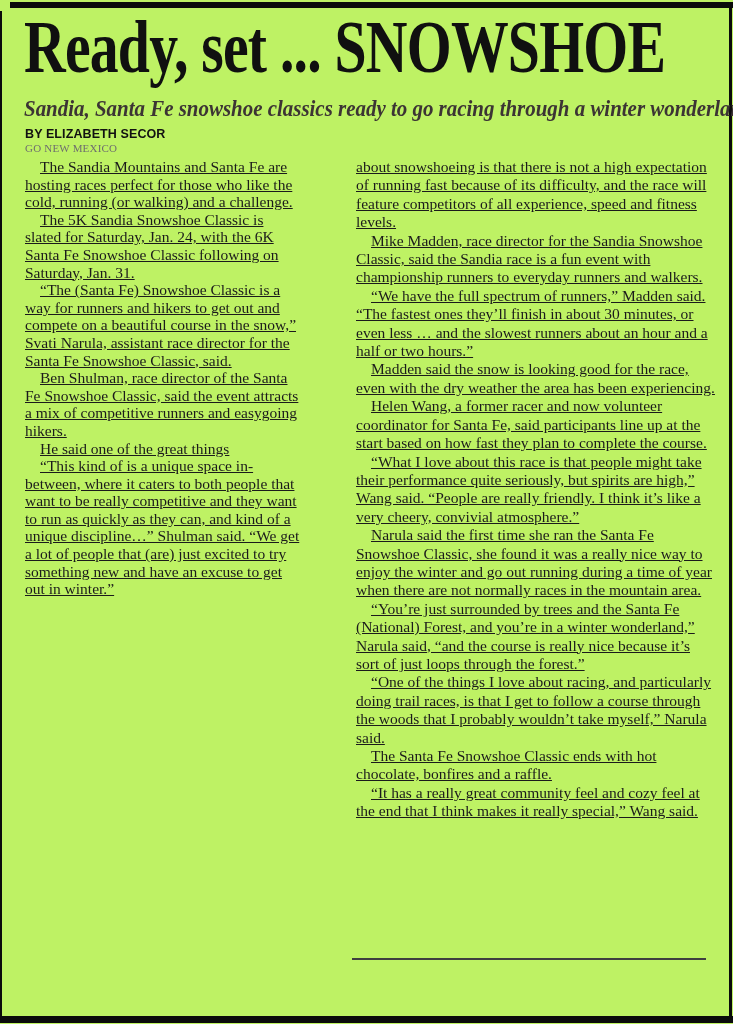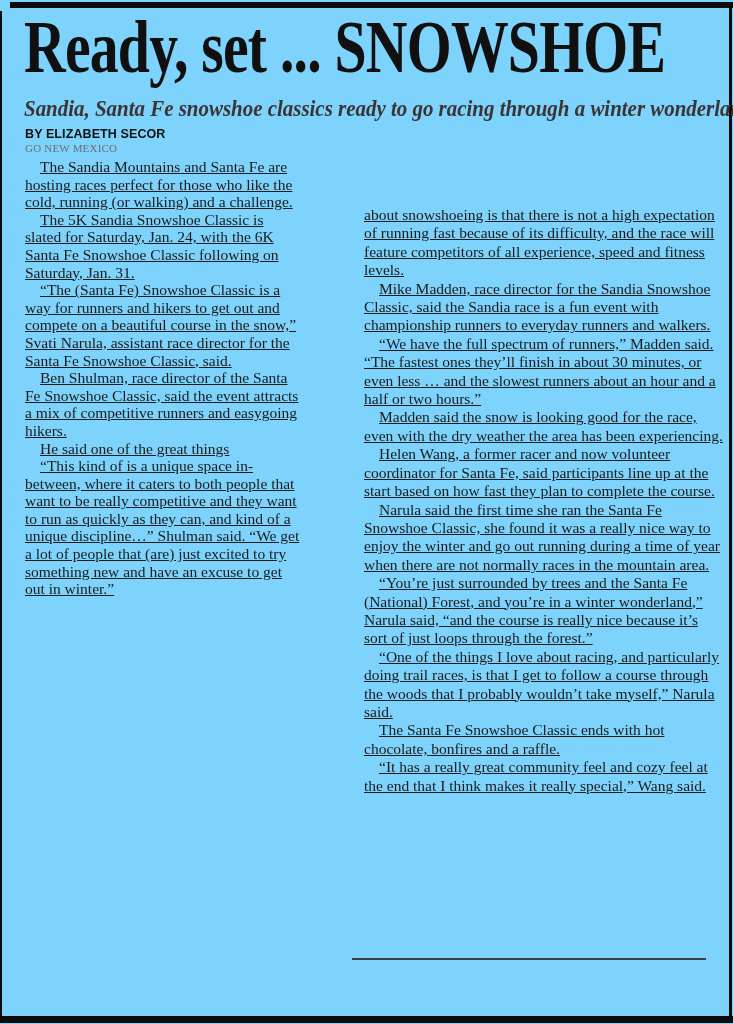--- a/index.html
+++ b/index.html
@@ -1,21 +1,21 @@
 <!DOCTYPE html>
 <html lang="en" style="--color-headline: #101010; --color-deck: #3c3434; --color-body: #1b1b1b; --color-byline: #111111; --color-organization: #6e6e6e; --color-footer: #3f3f3f; --color-frame: #0b0b0b;"><head>
 <meta charset="utf-8">
 <style>
   html, body { margin: 0; padding: 0; background: #e8e8e8; }
   .page {
     position: relative;
     width: 733px;
     height: 1024px;
     margin: 0 auto;
-    background: #7dd3fc;
+    background: #bef264;
     overflow: hidden;
     font-family: "Liberation Serif", serif;
   }
   
   .border-top    { position: absolute; top: 2px; left: 10px; right: 0; height: 6px; background: var(--color-frame, #0b0b0b); }
   .border-left   { position: absolute; top: 11px; left: 0; bottom: 4px; width: 2px; background: var(--color-frame, #0b0b0b); }
   .border-right  { position: absolute; top: 2px; right: 1px; bottom: 4px; width: 3px; background: var(--color-frame, #0b0b0b); }
   .border-bottom { position: absolute; left: 0; right: 0; bottom: 1px; height: 7px; background: var(--color-frame, #0b0b0b); }
 
   .headline {
@@ -70,22 +70,22 @@
     text-align: left;
     text-decoration: underline;
   }
   .col p { margin: 0; text-indent: 15px; }
   .col.continued p:first-child { text-indent: 0; }
   .col-left {
     top: 158px; left: 25px; width: 276px;
     font-size: 15.5px; line-height: 17.6px;
   }
   .col-right {
-    top: 158px; left: 364px; width: 360px;
-    font-size: 15.5px; line-height: 18.4px; margin-top: 48px;
+    top: 158px; left: 356px; width: 360px;
+    font-size: 15.5px; line-height: 18.4px;
   }
 
   .footer-divider {
     position: absolute;
     top: 958px; left: 352px; width: 354px; height: 2px;
     background: var(--color-footer, #3f3f3f);
   }
   .credit {
     position: absolute;
     top: 964px; left: 353px; width: 362px;
@@ -122,20 +122,21 @@
       <p>He said one of the great things</p>
       <p>“This kind of is a unique space in-between, where it caters to both people that want to be really competitive and they want to run as quickly as they can, and kind of a unique discipline…” Shulman said. “We get a lot of people that (are) just excited to try something new and have an excuse to get out in winter.”</p>
     </div>
 
   <div class="col col-right continued">
       <p>about snowshoeing is that there is not a high expectation of running fast because of its difficulty, and the race will feature competitors of all experience, speed and fitness levels.</p>
       <p>Mike Madden, race director for the Sandia Snowshoe Classic, said the Sandia race is a fun event with championship runners to everyday runners and walkers.</p>
       <p>“We have the full spectrum of runners,” Madden said. “The fastest ones they’ll finish in about 30 minutes, or even less … and the slowest runners about an hour and a half or two hours.”</p>
       <p>Madden said the snow is looking good for the race, even with the dry weather the area has been experiencing.</p>
       <p>Helen Wang, a former racer and now volunteer coordinator for Santa Fe, said participants line up at the start based on how fast they plan to complete the course.</p>
+      <p>“What I love about this race is that people might take their performance quite seriously, but spirits are high,” Wang said. “People are really friendly. I think it’s like a very cheery, convivial atmosphere.”</p>
       <p>Narula said the first time she ran the Santa Fe Snowshoe Classic, she found it was a really nice way to enjoy the winter and go out running during a time of year when there are not normally races in the mountain area.</p>
       <p>“You’re just surrounded by trees and the Santa Fe (National) Forest, and you’re in a winter wonderland,” Narula said, “and the course is really nice because it’s sort of just loops through the forest.”</p>
       <p>“One of the things I love about racing, and particularly doing trail races, is that I get to follow a course through the woods that I probably wouldn’t take myself,” Narula said.</p>
       <p>The Santa Fe Snowshoe Classic ends with hot chocolate, bonfires and a raffle.</p>
       <p>“It has a really great community feel and cozy feel at the end that I think makes it really special,” Wang said.</p>
     </div>
 
   <div class="footer-divider"></div>
 
 

